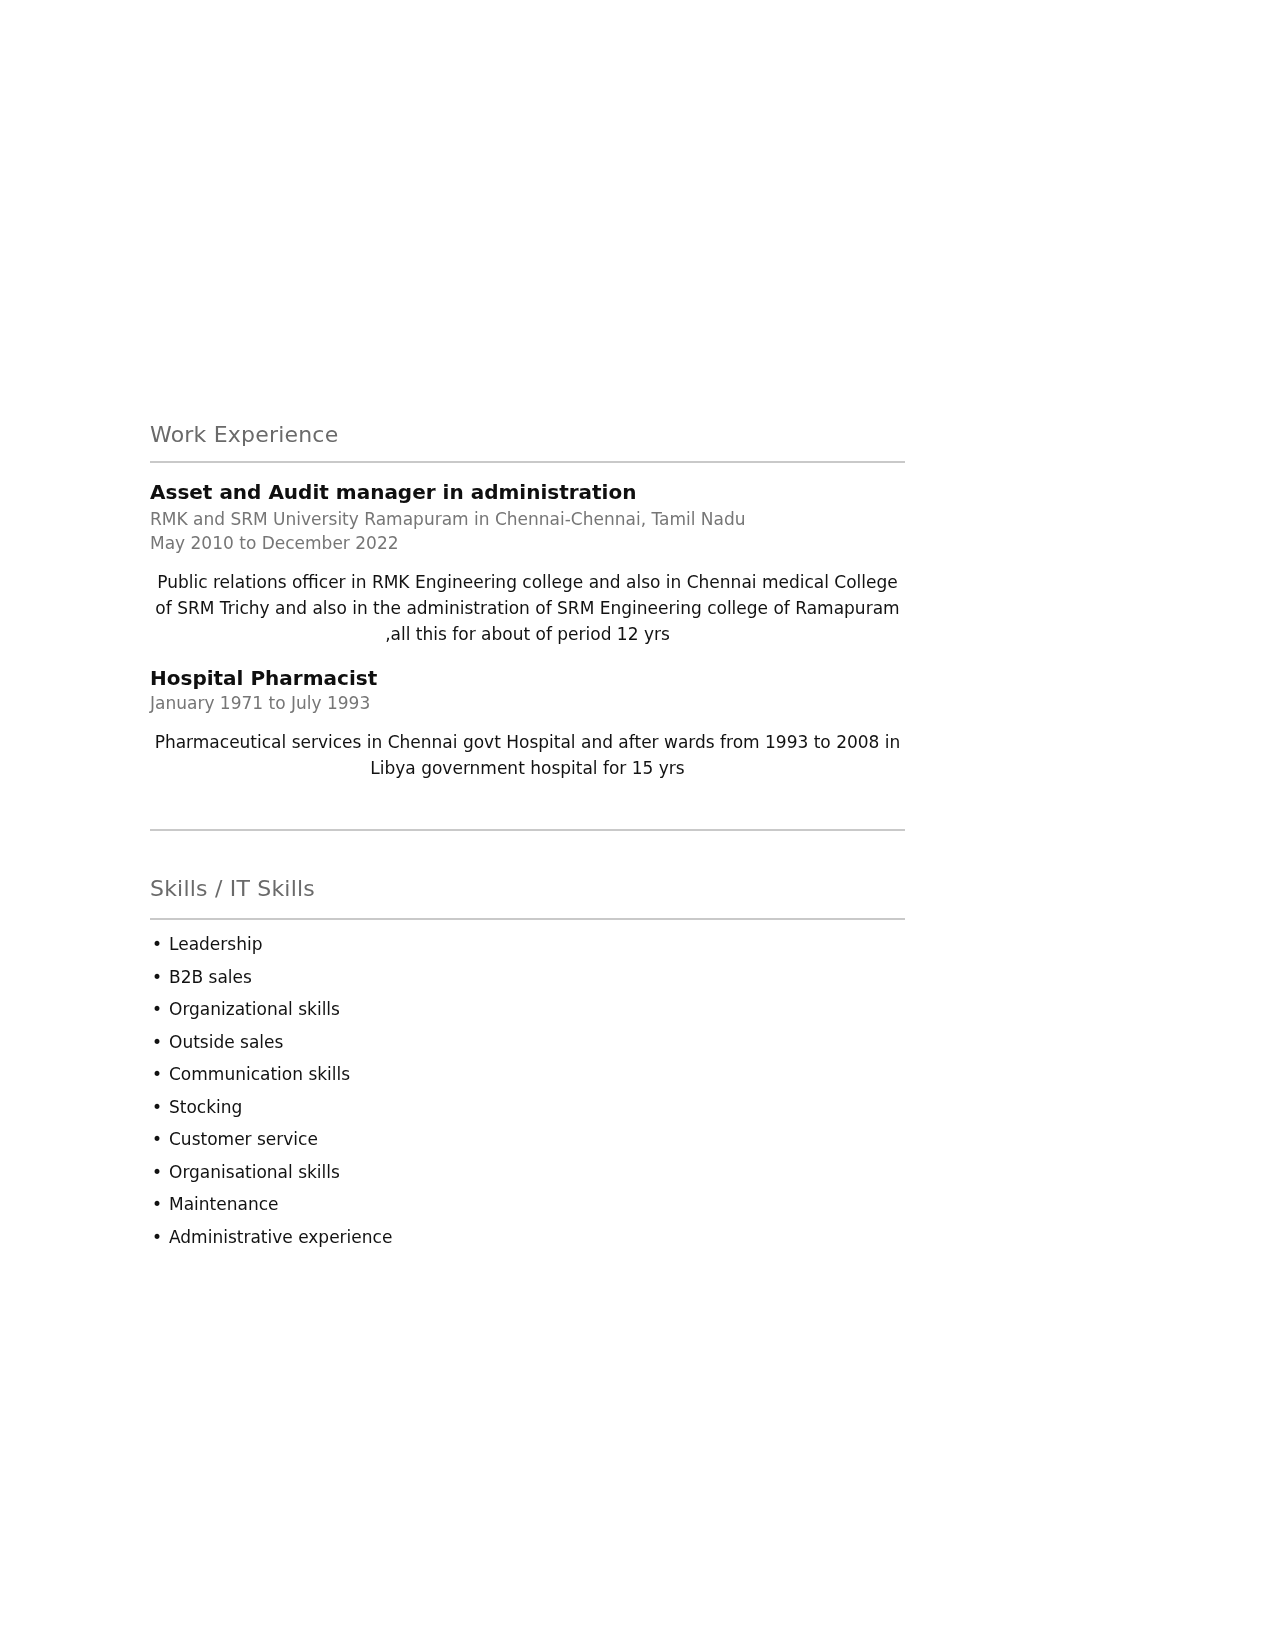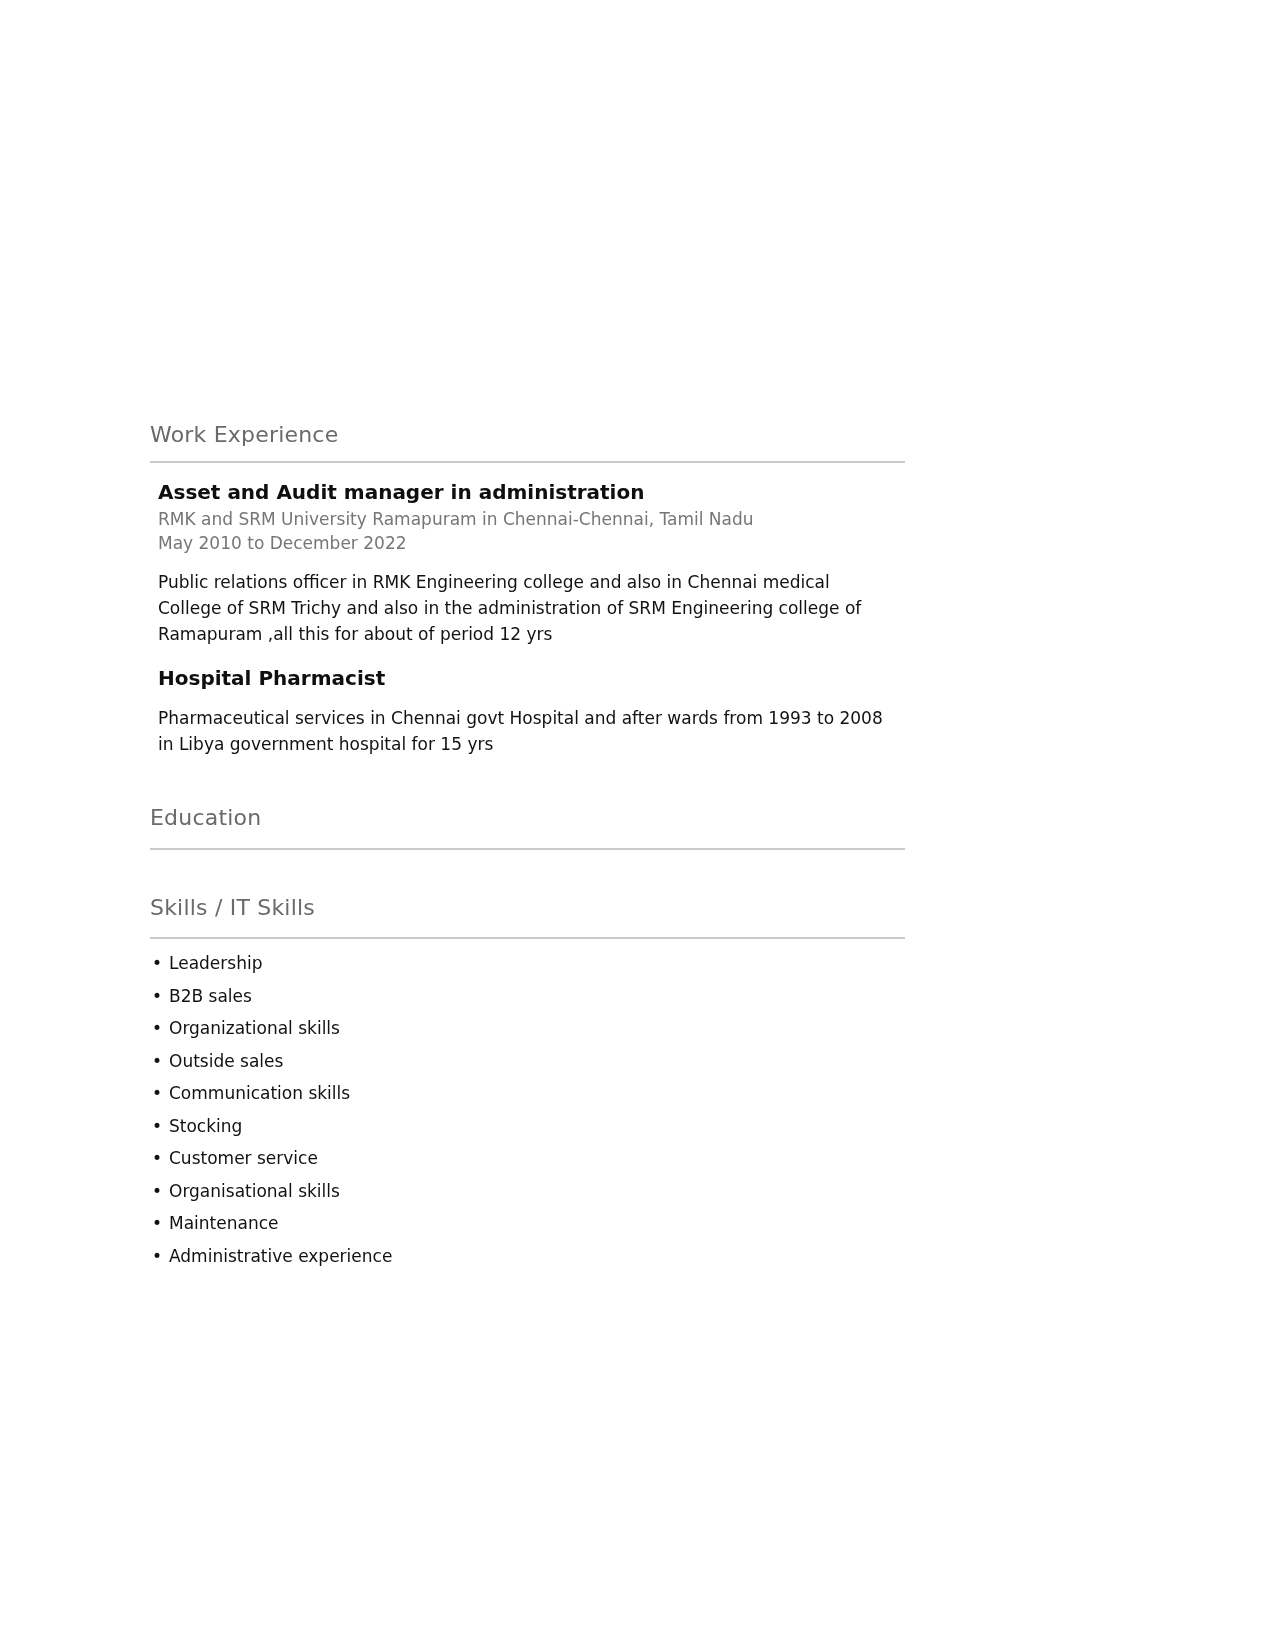--- a/index.html
+++ b/index.html
@@ -29,21 +29,21 @@
     letter-spacing: 0.2px;
   }
   .divider {
     border: none;
     border-top: 2px solid #c9c9c9;
     margin: 13px 0 0 0;
   }
   .divider.skills-div { margin-top: 16px; }
   .divider.edu-div { margin-top: 17px; }
 
-  .job { margin: 8px; }
+  .job { margin: 0; }
   .job-title {
     font-size: 20px;
     line-height: 26px;
     font-weight: 700;
     color: #0f0f0f;
     margin: 16px 0 0 0;
   }
   .job + .job .job-title { margin-top: 18px; }
   .meta-line {
     font-size: 17px;
@@ -51,20 +51,21 @@
     color: #767676;
     margin: 0;
   }
   .meta-first { margin-top: 2px; }
   .job-desc {
     font-size: 17px;
     line-height: 26px;
     color: #121212;
     margin: 14px 0 0 0;
     max-width: 977px;
+    text-align: center;
   }
 
   .section-education { margin-top: 48px; }
   .edu-title {
     font-size: 20px;
     line-height: 26px;
     font-weight: 700;
     color: #0f0f0f;
     margin: 16px 0 0 0;
     max-width: 920px;
@@ -108,26 +109,26 @@
 
     <div class="job">
       <h3 class="job-title">Asset and Audit manager in administration</h3>
       <p class="meta-line meta-first">RMK and SRM University Ramapuram in Chennai-Chennai, Tamil Nadu</p>
       <p class="meta-line">May 2010 to December 2022</p>
       <p class="job-desc">Public relations officer in RMK Engineering college and also in Chennai medical College of SRM Trichy and also in the administration of SRM Engineering college of Ramapuram ,all this for about of period 12 yrs</p>
     </div>
 
     <div class="job">
       <h3 class="job-title">Hospital Pharmacist</h3>
+      <p class="meta-line">January 1971 to July 1993</p>
       <p class="job-desc">Pharmaceutical services in Chennai govt Hospital and after wards from 1993 to 2008 in Libya government hospital for 15 yrs</p>
     </div>
   </section>
 
   <section class="section-education">
-    <h2 class="section-title">Education</h2>
     <hr class="divider edu-div">
 
     <div class="edu-entry">
     </div>
   </section>
 
   <section class="section-skills">
     <h2 class="section-title">Skills / IT Skills</h2>
     <hr class="divider skills-div">
 

